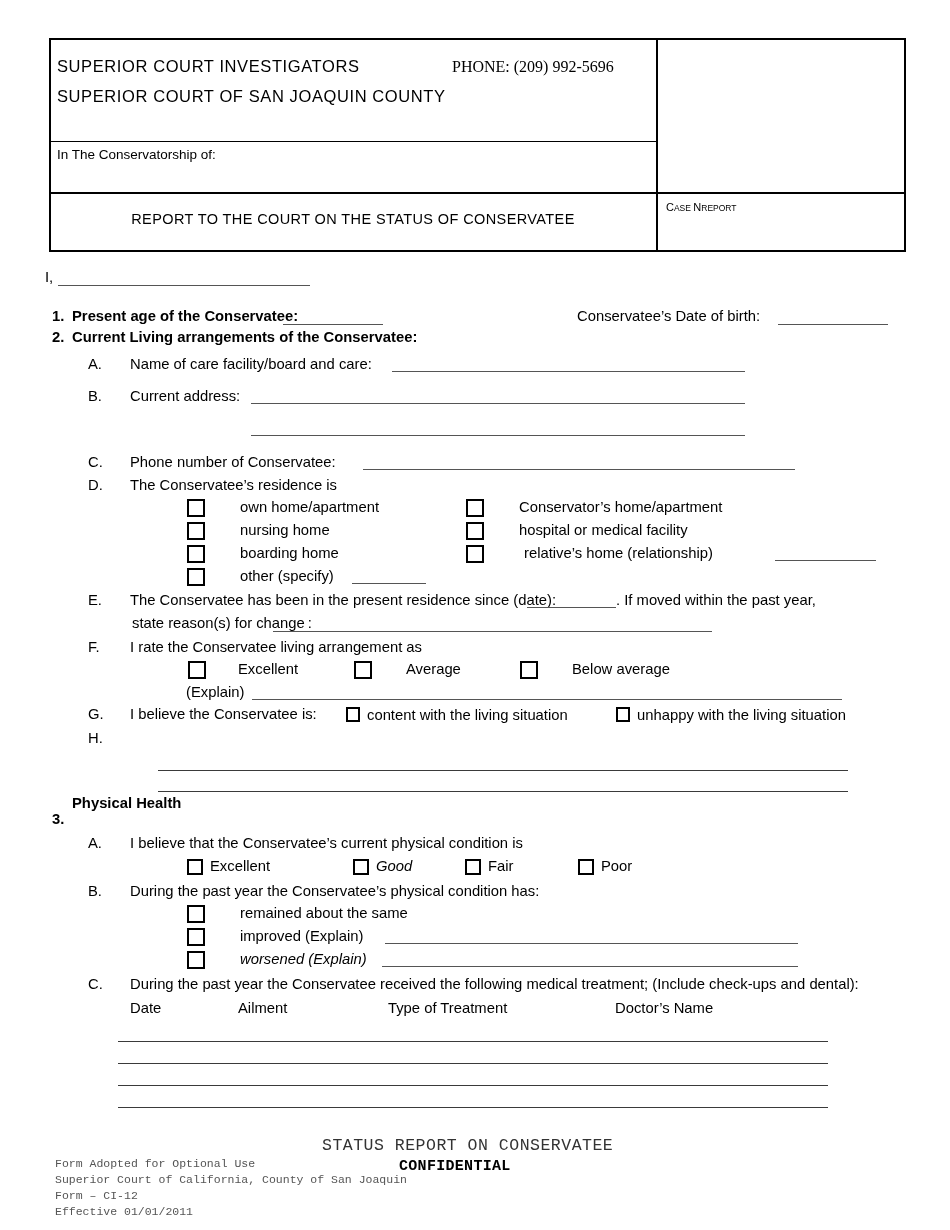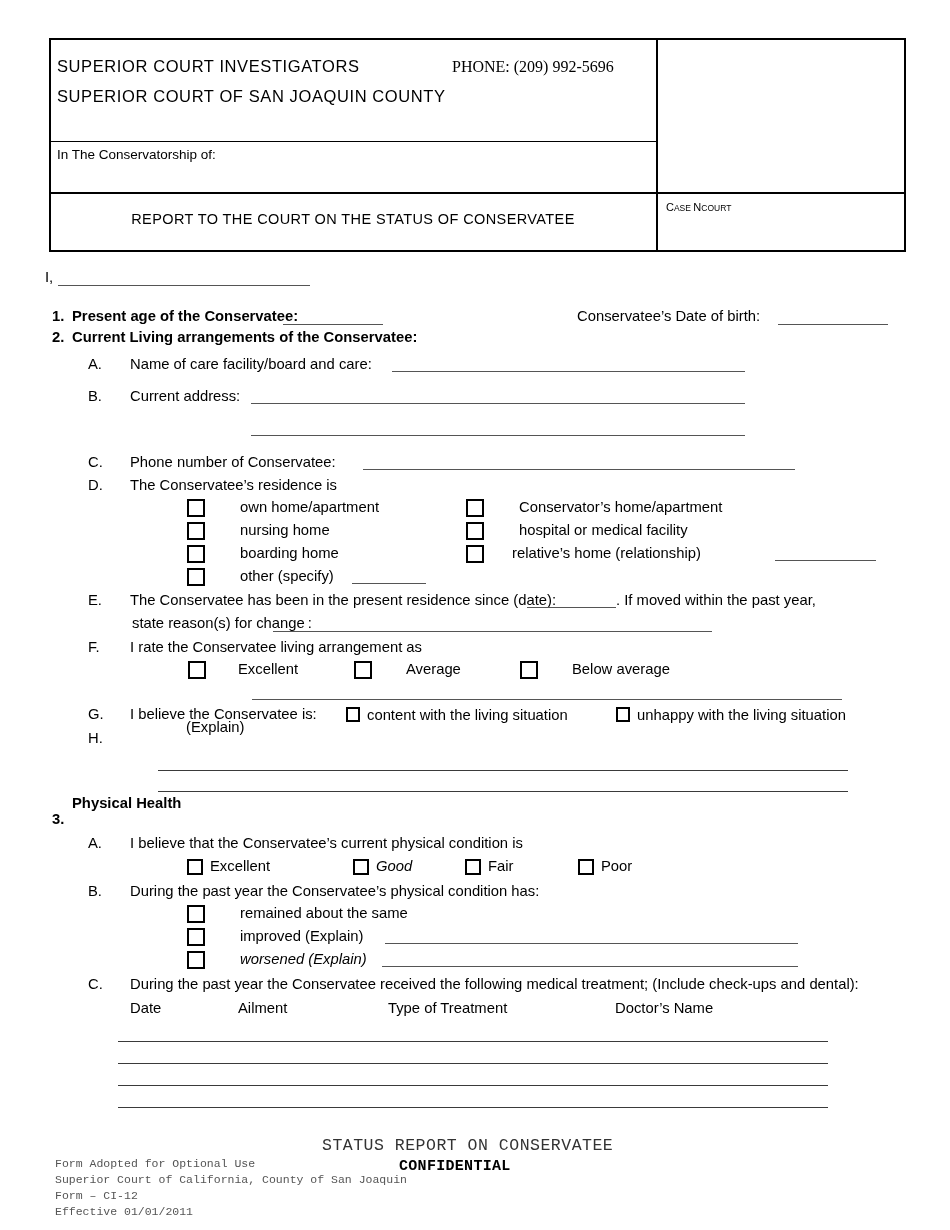--- a/index.html
+++ b/index.html
@@ -59,21 +59,21 @@
     <div class="hdr-vline"></div>
     <div class="hdr-hline1"></div>
     <div class="hdr-hline2"></div>
   </div>
 
   <div class="court-line1">SUPERIOR COURT INVESTIGATORS</div>
   <div class="phone">PHONE: (209) 992-5696</div>
   <div class="court-line2">SUPERIOR COURT OF SAN JOAQUIN COUNTY</div>
   <div class="inconserv">In The Conservatorship of:</div>
   <div class="reporttitle">REPORT TO THE COURT ON THE STATUS OF CONSERVATEE</div>
-  <div class="casenum"><span>C</span><span class="sc">ASE </span><span>N</span><span class="sc">COURT</span></div>
+  <div class="casenum"><span>C</span><span class="sc">ASE </span><span>N</span><span class="sc">REPORT</span></div>
 
   <div class="t" style="left:45px;top:270px;">I,</div>
   <div class="rule" style="left:58px;top:285px;width:252px;"></div>
 
   <div class="t b" style="left:52px;top:309px;">1.</div>
   <div class="t b" style="left:72px;top:309px;">Present age of the Conservatee:</div>
   <div class="rule" style="left:283px;top:324px;width:100px;"></div>
   <div class="t" style="left:577px;top:309px;">Conservatee’s Date of birth:</div>
   <div class="rule" style="left:778px;top:324px;width:110px;"></div>
 
@@ -104,39 +104,39 @@
   <div class="t" style="left:240px;top:546px;">boarding home</div>
   <div class="cb cb-lg" style="left:187px;top:568px;"></div>
   <div class="t" style="left:240px;top:569px;">other (specify)</div>
   <div class="rule" style="left:352px;top:583px;width:74px;"></div>
 
   <div class="cb cb-lg" style="left:466px;top:499px;"></div>
   <div class="t" style="left:519px;top:500px;">Conservator’s  home/apartment</div>
   <div class="cb cb-lg" style="left:466px;top:522px;"></div>
   <div class="t" style="left:519px;top:523px;">hospital or medical facility</div>
   <div class="cb cb-lg" style="left:466px;top:545px;"></div>
-  <div class="t" style="left:512px;top:546px;">relative’s home (relationship)</div>
+  <div class="t" style="left:524px;top:546px;">relative’s home (relationship)</div>
   <div class="rule" style="left:775px;top:560px;width:101px;"></div>
 
   <div class="t" style="left:88px;top:593px;">E.</div>
   <div class="t" style="left:130px;top:593px;">The Conservatee has been in the present residence since (date):</div>
   <div class="rule" style="left:527px;top:607px;width:89px;"></div>
   <div class="t" style="left:616px;top:593px;">.  If moved within the past year,</div>
   <div class="t" style="left:132px;top:616px;">state reason(s) for change :</div>
   <div class="rule" style="left:273px;top:631px;width:439px;"></div>
 
   <div class="t" style="left:88px;top:640px;">F.</div>
   <div class="t" style="left:130px;top:640px;">I rate the Conservatee living arrangement as</div>
   <div class="cb cb-lg" style="left:188px;top:661px;"></div>
   <div class="t" style="left:238px;top:662px;">Excellent</div>
   <div class="cb cb-lg" style="left:354px;top:661px;"></div>
   <div class="t" style="left:406px;top:662px;">Average</div>
   <div class="cb cb-lg" style="left:520px;top:661px;"></div>
   <div class="t" style="left:572px;top:662px;">Below average</div>
-  <div class="t" style="left:186px;top:720px;">(Explain)</div>
+  <div class="t" style="left:186px;top:685px;">(Explain)</div>
   <div class="rule" style="left:252px;top:699px;width:590px;"></div>
 
   <div class="t" style="left:88px;top:707px;">G.</div>
   <div class="t" style="left:130px;top:707px;">I believe the Conservatee is:</div>
   <div class="cb cb-sm" style="left:346px;top:707px;"></div>
   <div class="t" style="left:367px;top:708px;">content with the living situation</div>
   <div class="cb cb-sm" style="left:616px;top:707px;"></div>
   <div class="t" style="left:637px;top:708px;">unhappy with the living situation</div>
 
   <div class="t" style="left:88px;top:731px;">H.</div>

